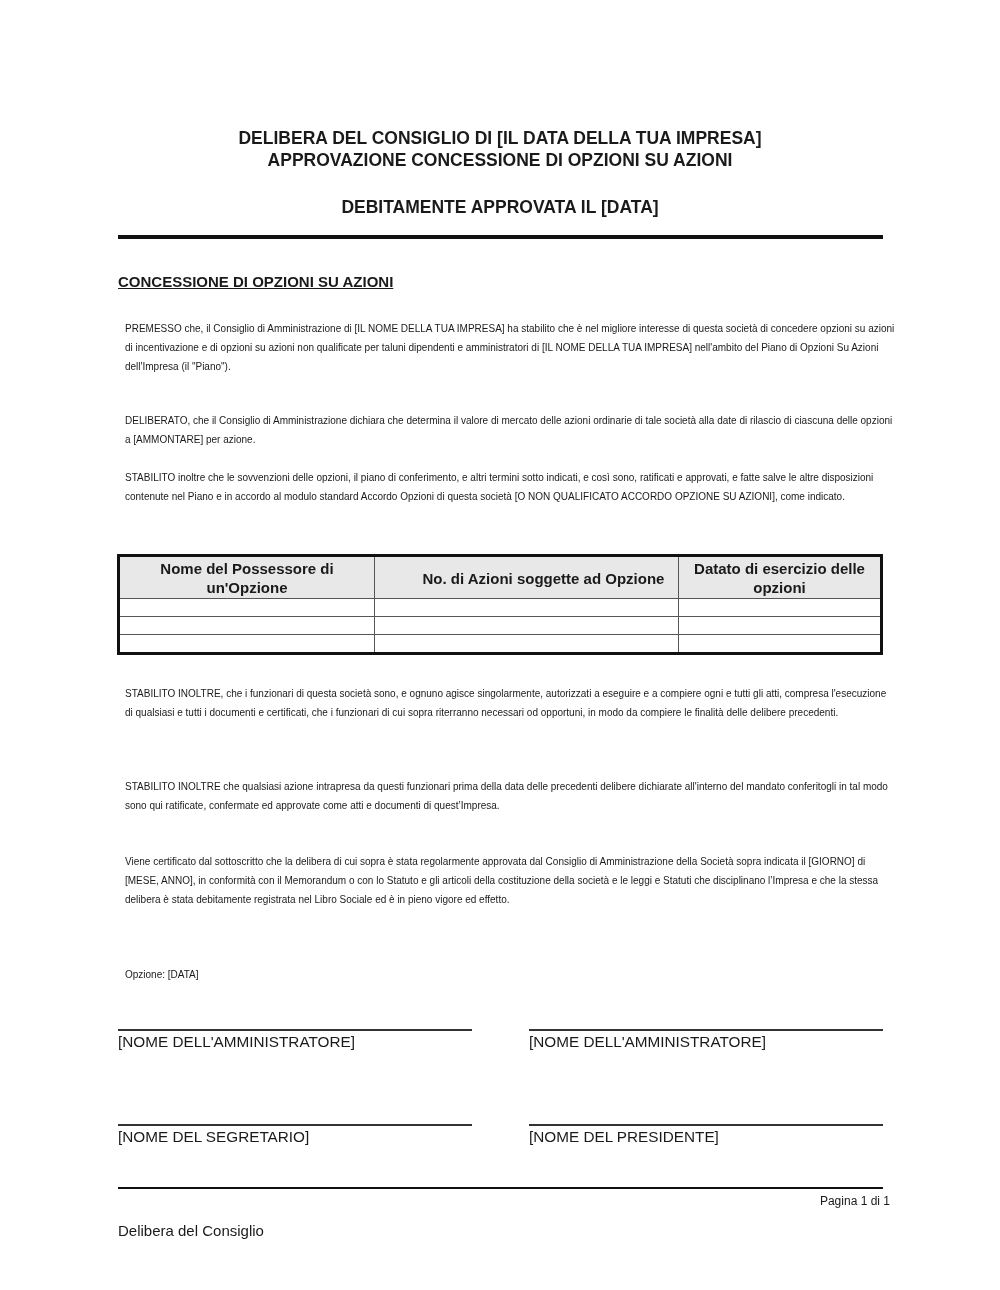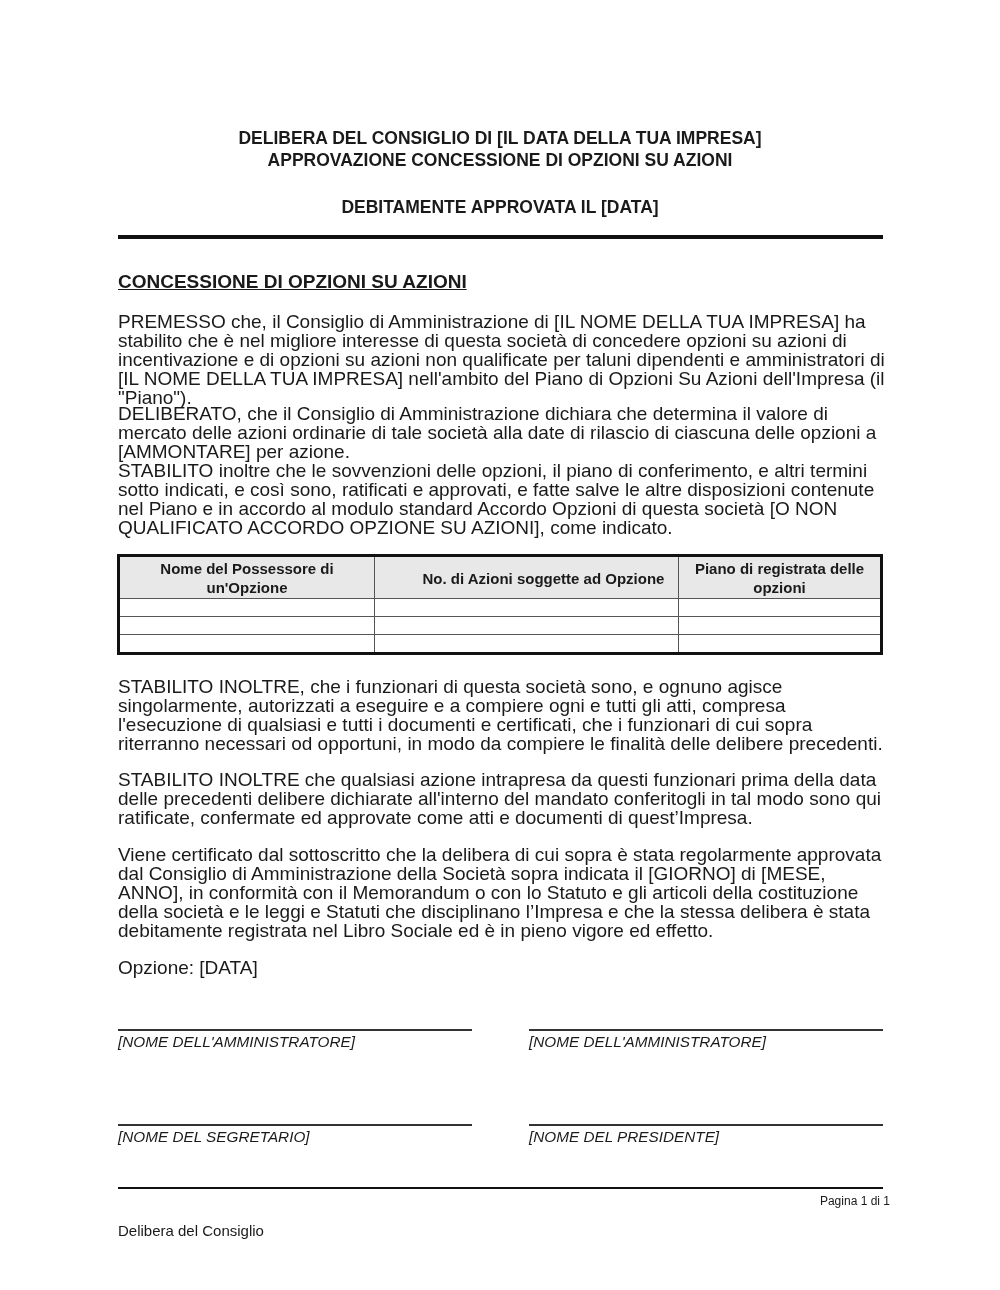--- a/index.html
+++ b/index.html
@@ -6,38 +6,38 @@
   body {
     width: 1000px; height: 1290px; position: relative; overflow: hidden;
     font-family: "Liberation Sans", sans-serif; color: #1a1a1a;
   }
   .title {
     position: absolute; left: 118px; width: 764px; text-align: center;
     font-weight: bold; font-size: 17.5px; line-height: 21px;
   }
   .rule { position: absolute; left: 118px; width: 765px; background: #111; }
   .section-heading {
-    position: absolute; left: 118px; top: 272px; font-weight: bold; font-size: 19px;
+    position: absolute; left: 118px; top: 272px; font-weight: bold; font-size: 15px;
     text-decoration: underline; line-height: 20px;
   }
   .para {
-    position: absolute; left: 118px; width: 770px; font-size: 19px; line-height: 19px;
-    margin: 0;
+    position: absolute; left: 118px; width: 770px; font-size: 10px; line-height: 19px;
+    margin: 7px;
   }
   table.opts {
     position: absolute; left: 117px; top: 554px; width: 766px;
     border-collapse: collapse; border: 3px solid #111; font-size: 15px;
   }
   table.opts th {
     background: #e8e8e8; font-weight: bold; text-align: center; line-height: 19px;
     padding: 2px 8px 1px 8px; border: 1px solid #555; border-bottom: 1px solid #555;
   }
   table.opts td { height: 17px; border: 1px solid #555; padding: 0; background: #fff; }
   .sig-line { position: absolute; height: 2px; background: #333; width: 354px; }
-  .sig-label { position: absolute; font-size: 15.3px; line-height: 19px; font-style: italic; }
+  .sig-label { position: absolute; font-size: 15.3px; line-height: 19px; }
   .footer-rule { position: absolute; left: 118px; width: 765px; top: 1187px; height: 2px; background: #111; }
   .footer-left { position: absolute; left: 118px; top: 1194px; font-size: 15px; margin-top: 28px; }
   .footer-right { position: absolute; right: 110px; top: 1194px; font-size: 12px; }
 </style>
 </head>
 <body>
 
 <div class="title" style="top:128px;">DELIBERA DEL CONSIGLIO DI [IL DATA DELLA TUA IMPRESA]</div>
 <div class="title" style="top:150px;">APPROVAZIONE CONCESSIONE DI OPZIONI SU AZIONI</div>
 <div class="title" style="top:197px;">DEBITAMENTE APPROVATA IL [DATA]</div>
@@ -47,21 +47,21 @@
 
 <p class="para" style="top:312px;">PREMESSO che, il Consiglio di Amministrazione di [IL NOME DELLA TUA IMPRESA] ha stabilito che è nel migliore interesse di questa società di concedere opzioni su azioni di incentivazione e di opzioni su azioni non qualificate per taluni dipendenti e amministratori di [IL NOME DELLA TUA IMPRESA] nell'ambito del Piano di Opzioni Su Azioni dell'Impresa (il "Piano").</p>
 <p class="para" style="top:404px;">DELIBERATO, che il Consiglio di Amministrazione dichiara che determina il valore di mercato delle azioni ordinarie di tale società alla date di rilascio di ciascuna delle opzioni a [AMMONTARE] per azione.</p>
 <p class="para" style="top:461px;">STABILITO inoltre che le sovvenzioni delle opzioni, il piano di conferimento, e altri termini sotto indicati, e così sono, ratificati e approvati, e fatte salve le altre disposizioni contenute nel Piano e in accordo al modulo standard Accordo Opzioni di questa società [O NON QUALIFICATO ACCORDO OPZIONE SU AZIONI], come indicato.</p>
 
 <table class="opts">
   <thead>
     <tr>
       <th style="width:238px;margin-left:40px;">Nome del Possessore di un'Opzione</th>
       <th style="width:253px;padding-left:42px;">No. di Azioni soggette ad Opzione</th>
-      <th>Piano di registrata delle opzioni</th>
+      <th>Datato di esercizio delle opzioni</th>
     </tr>
   </thead>
   <tbody>
     <tr>
       <td></td>
       <td></td>
       <td></td>
     </tr>
     <tr>
       <td></td>

